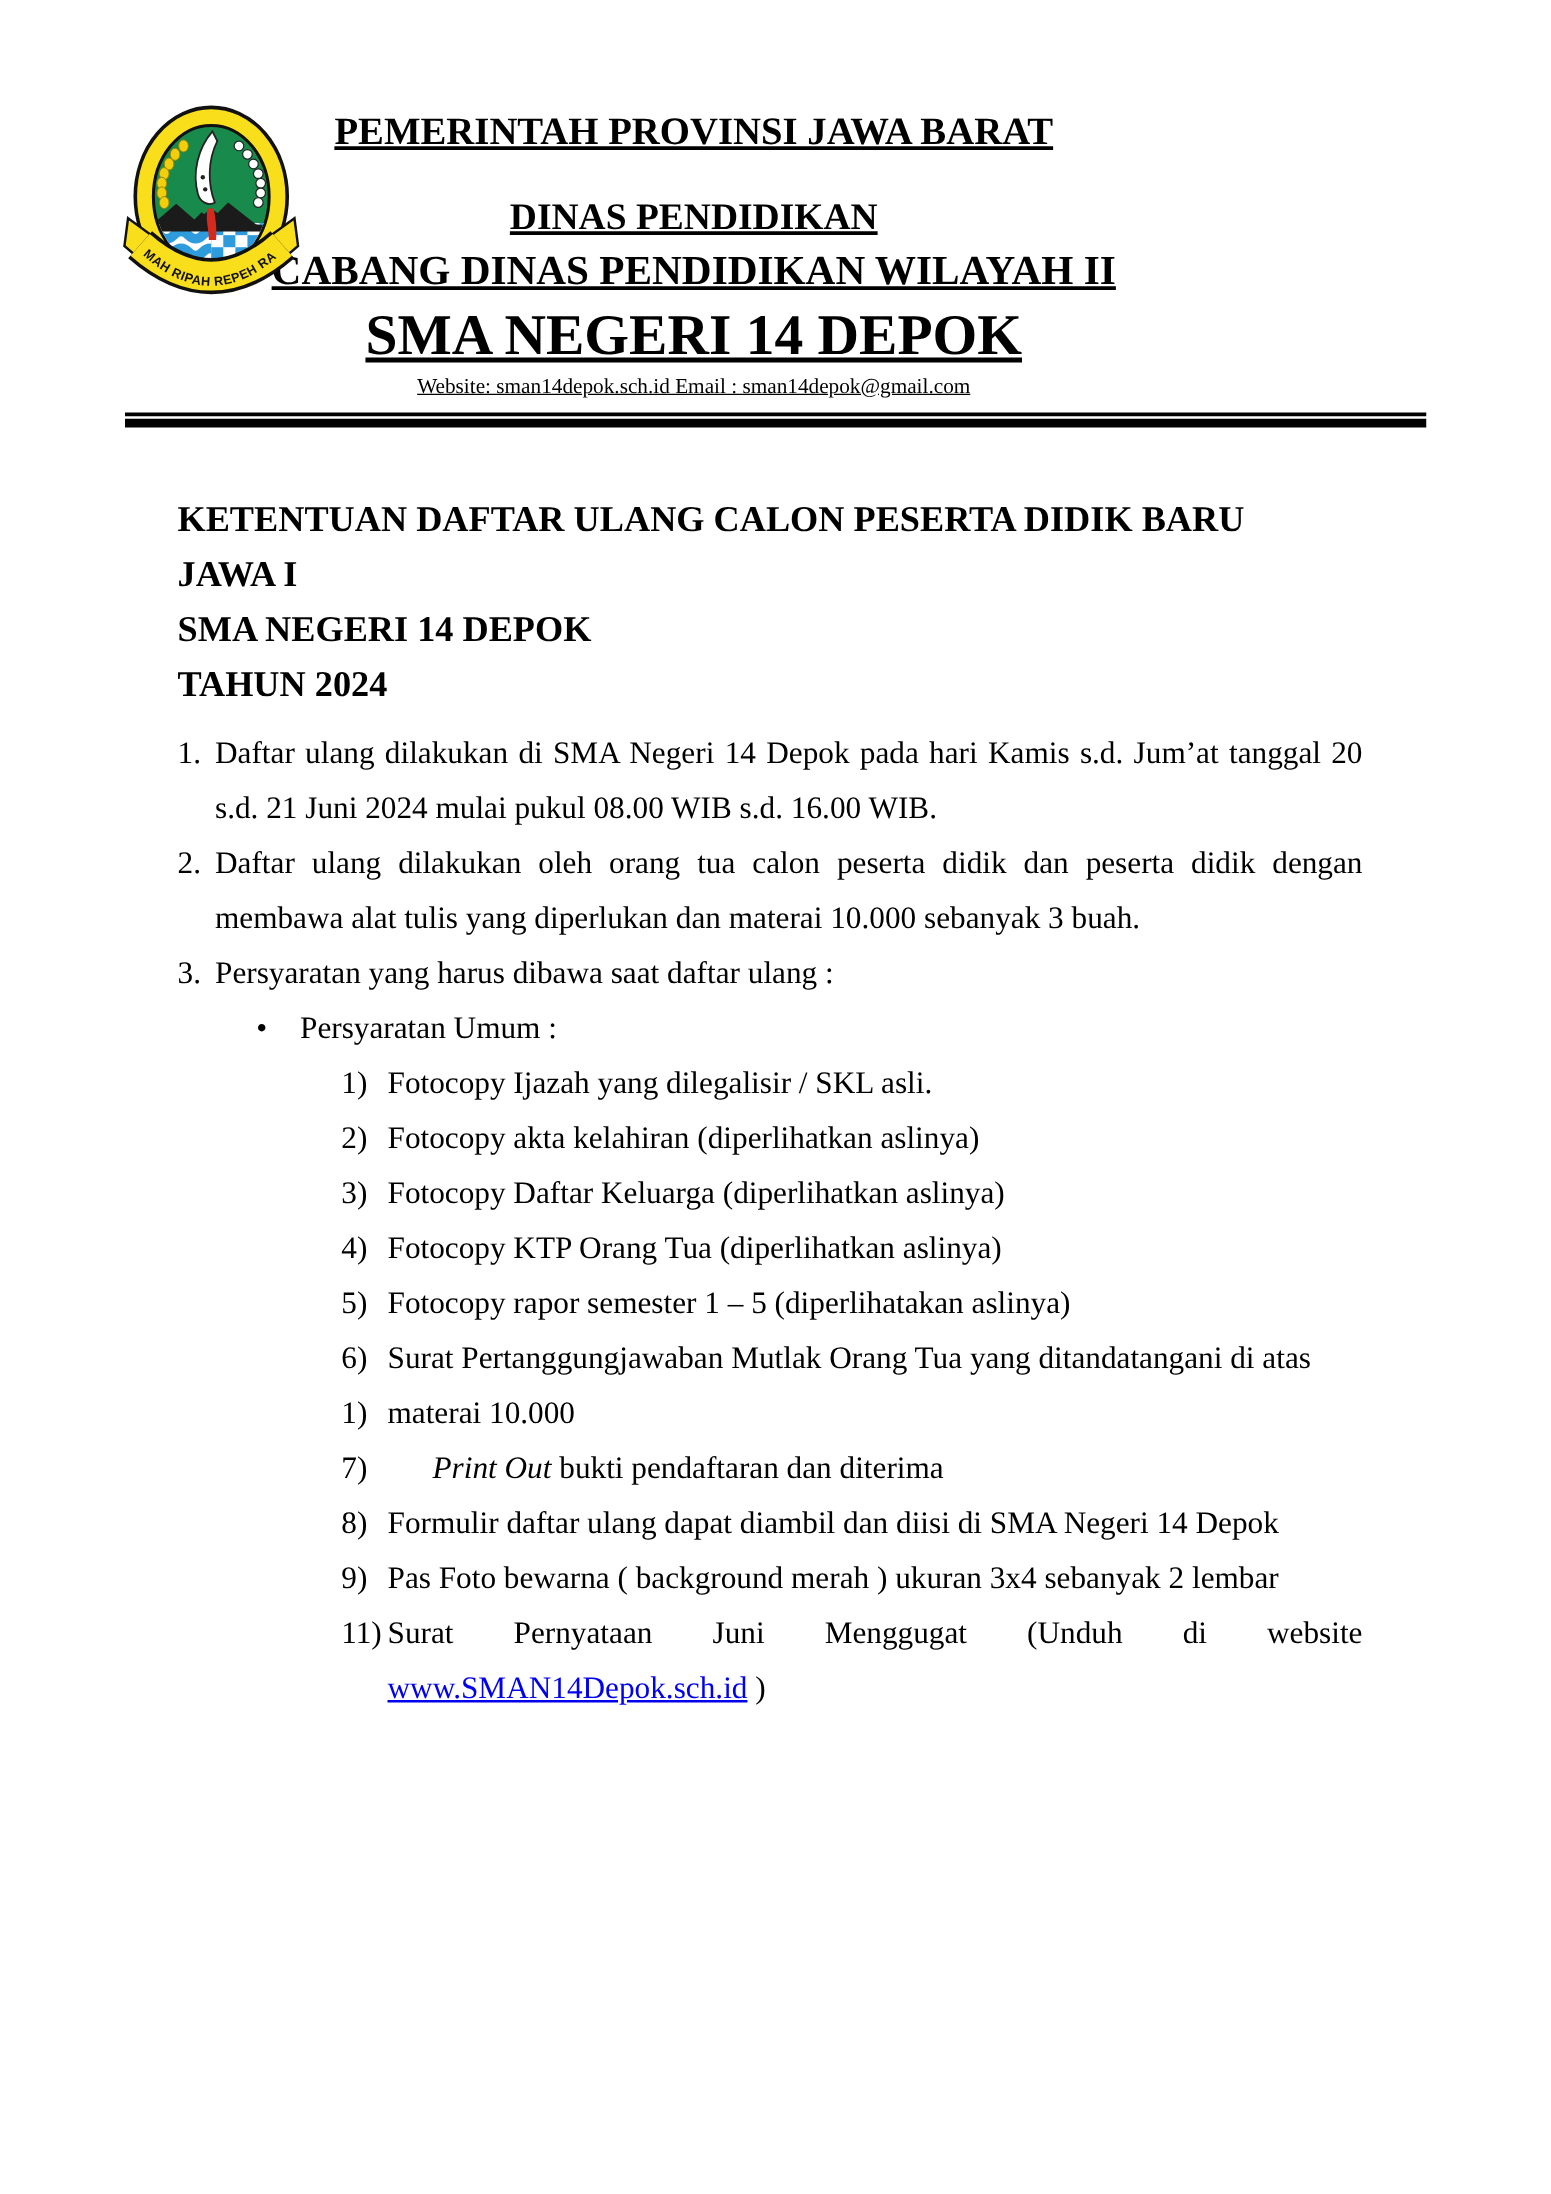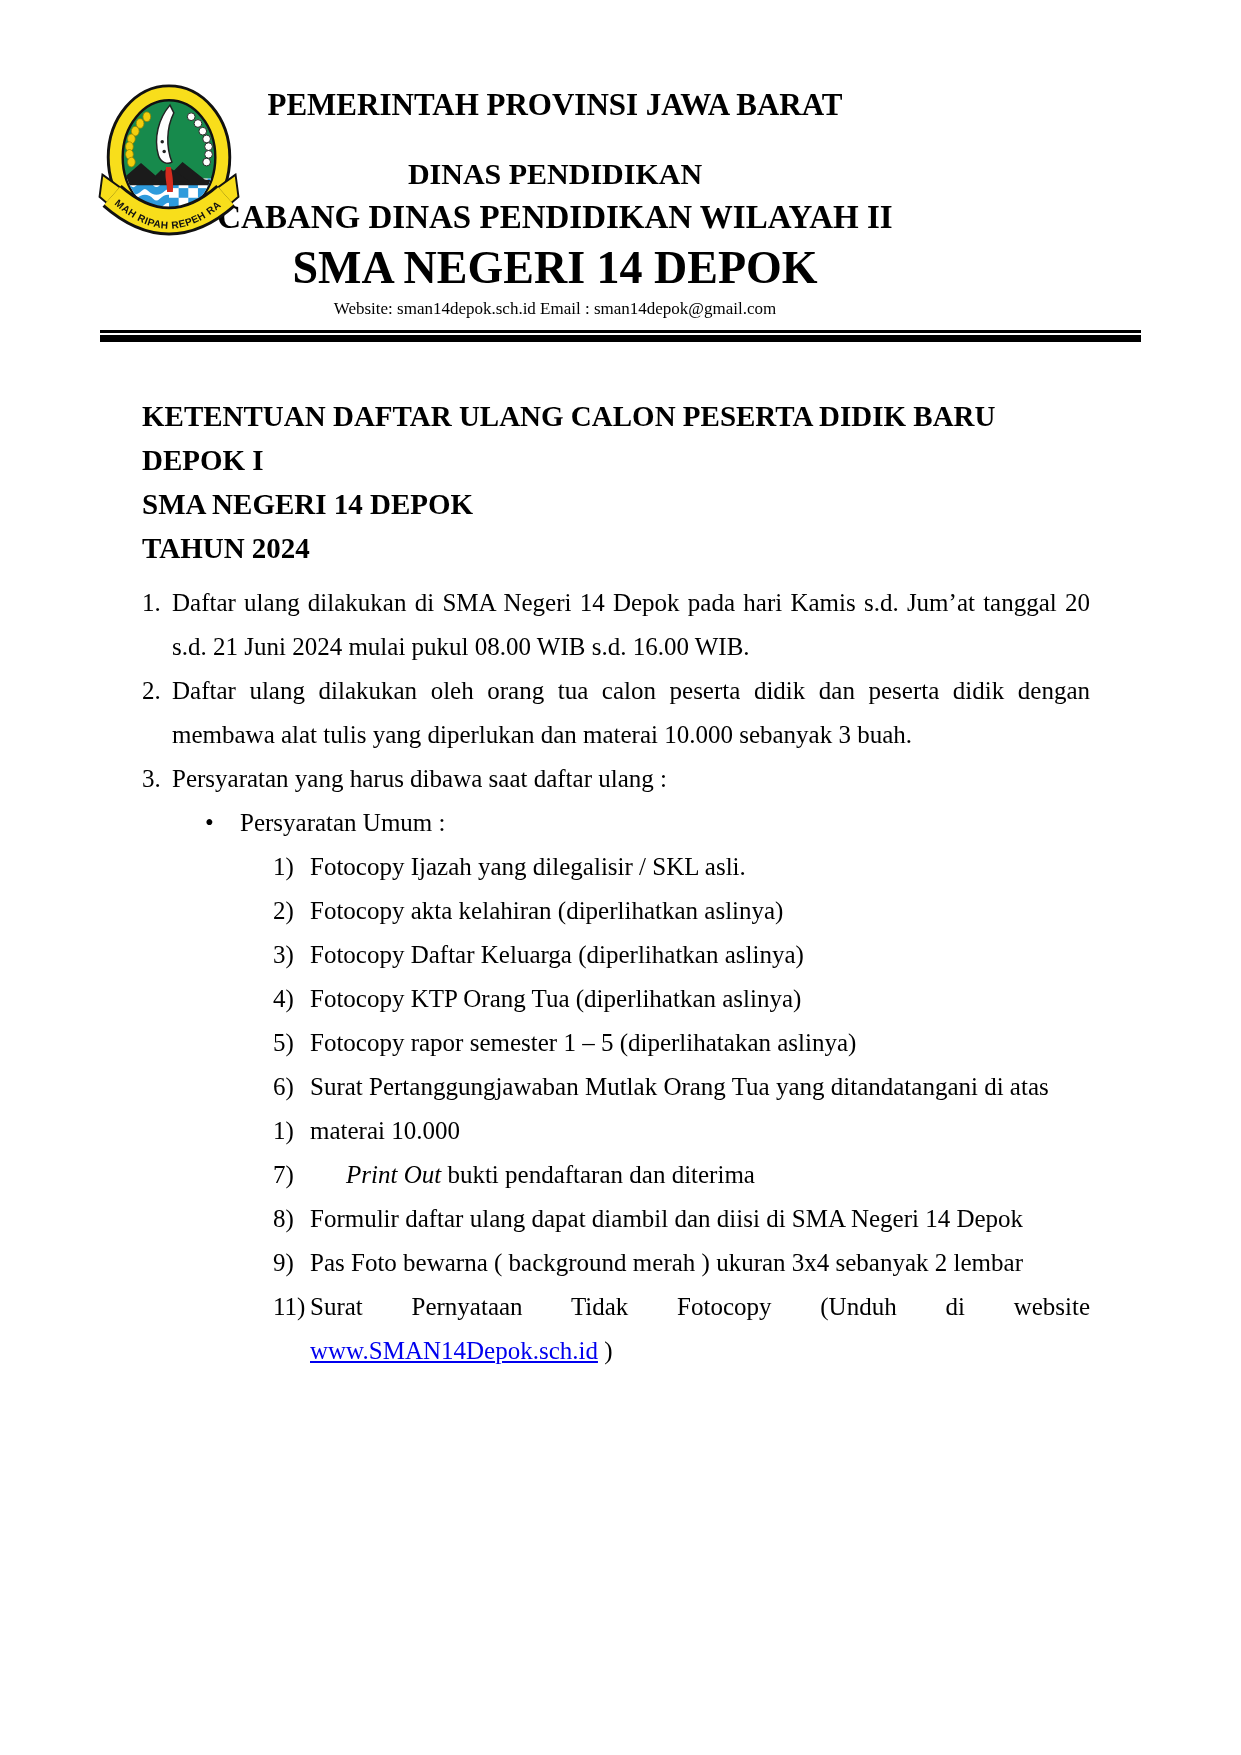--- a/index.html
+++ b/index.html
@@ -11,21 +11,21 @@
     color:#000;
     font-family:"Liberation Serif","DejaVu Serif",serif;
     overflow:hidden;
   }
   
   .letterhead { position:relative; padding-top:86px; }
   .logo {
     position:absolute; left:95px; top:82px;
     width:148px; height:164px;
   }
-  .lh-text { width:1110px; text-align:center; }
+  .lh-text { width:1110px; text-align:center;text-decoration:underline; }
   .lh1 { font-size:31px; font-weight:bold; line-height:37px; }
   .lh2 { font-size:30px; font-weight:bold; line-height:41px;margin-top:30px; }
   .lh3 { font-size:33px; font-weight:bold; line-height:47px; }
   .lh4 { font-size:46px; font-weight:bold; line-height:54px; }
   .lh-addr { font-size:21px; line-height:29px; }
   .lh-web  { font-size:17px; line-height:27px; }
   
   .rule { margin:8px 100px 0 100px; }
   .rule-thin  { height:3px; background:#000; }
   .rule-thick { height:7px; background:#000; margin-top:2px; }
@@ -135,21 +135,21 @@
     </div>
   </header>
 
   <div class="rule">
     <div class="rule-thin"></div>
     <div class="rule-thick"></div>
   </div>
 
   <section class="title-block">
     <div class="title-line">KETENTUAN DAFTAR ULANG CALON PESERTA DIDIK BARU</div>
-    <div class="title-line">DEPOK I</div>
+    <div class="title-line">JAWA I</div>
     <div class="title-line">SMA NEGERI 14 DEPOK</div>
     <div class="title-line">TAHUN 2024</div>
   </section>
 
   <section class="body-block">
 
     <div class="m-item just">
       <span class="num">1.</span>
       <span>Daftar ulang dilakukan di SMA Negeri 14 Depok pada hari Kamis s.d. Jum’at tanggal 20 s.d. 21 Juni 2024 mulai pukul 08.00 WIB s.d. 16.00 WIB.</span>
     </div>
@@ -215,18 +215,18 @@
         <span>Formulir daftar ulang dapat diambil dan diisi di SMA Negeri 14 Depok</span>
       </div>
 
       <div class="s-item">
         <span class="snum">9)</span>
         <span>Pas Foto bewarna ( background merah ) ukuran 3x4 sebanyak 2 lembar</span>
       </div>
 
 
       <div class="s-item just">
-        <span class="snum">11)</span><span>Surat Pernyataan Tidak Fotocopy (Unduh di website </span><a class="doc-link">www.SMAN14Depok.sch.id</a><span> )</span>
+        <span class="snum">11)</span><span>Surat Pernyataan Juni Menggugat (Unduh di website </span><a class="doc-link">www.SMAN14Depok.sch.id</a><span> )</span>
       </div>
 
     </div>
   </section>
 </div>
 
 </body></html>

